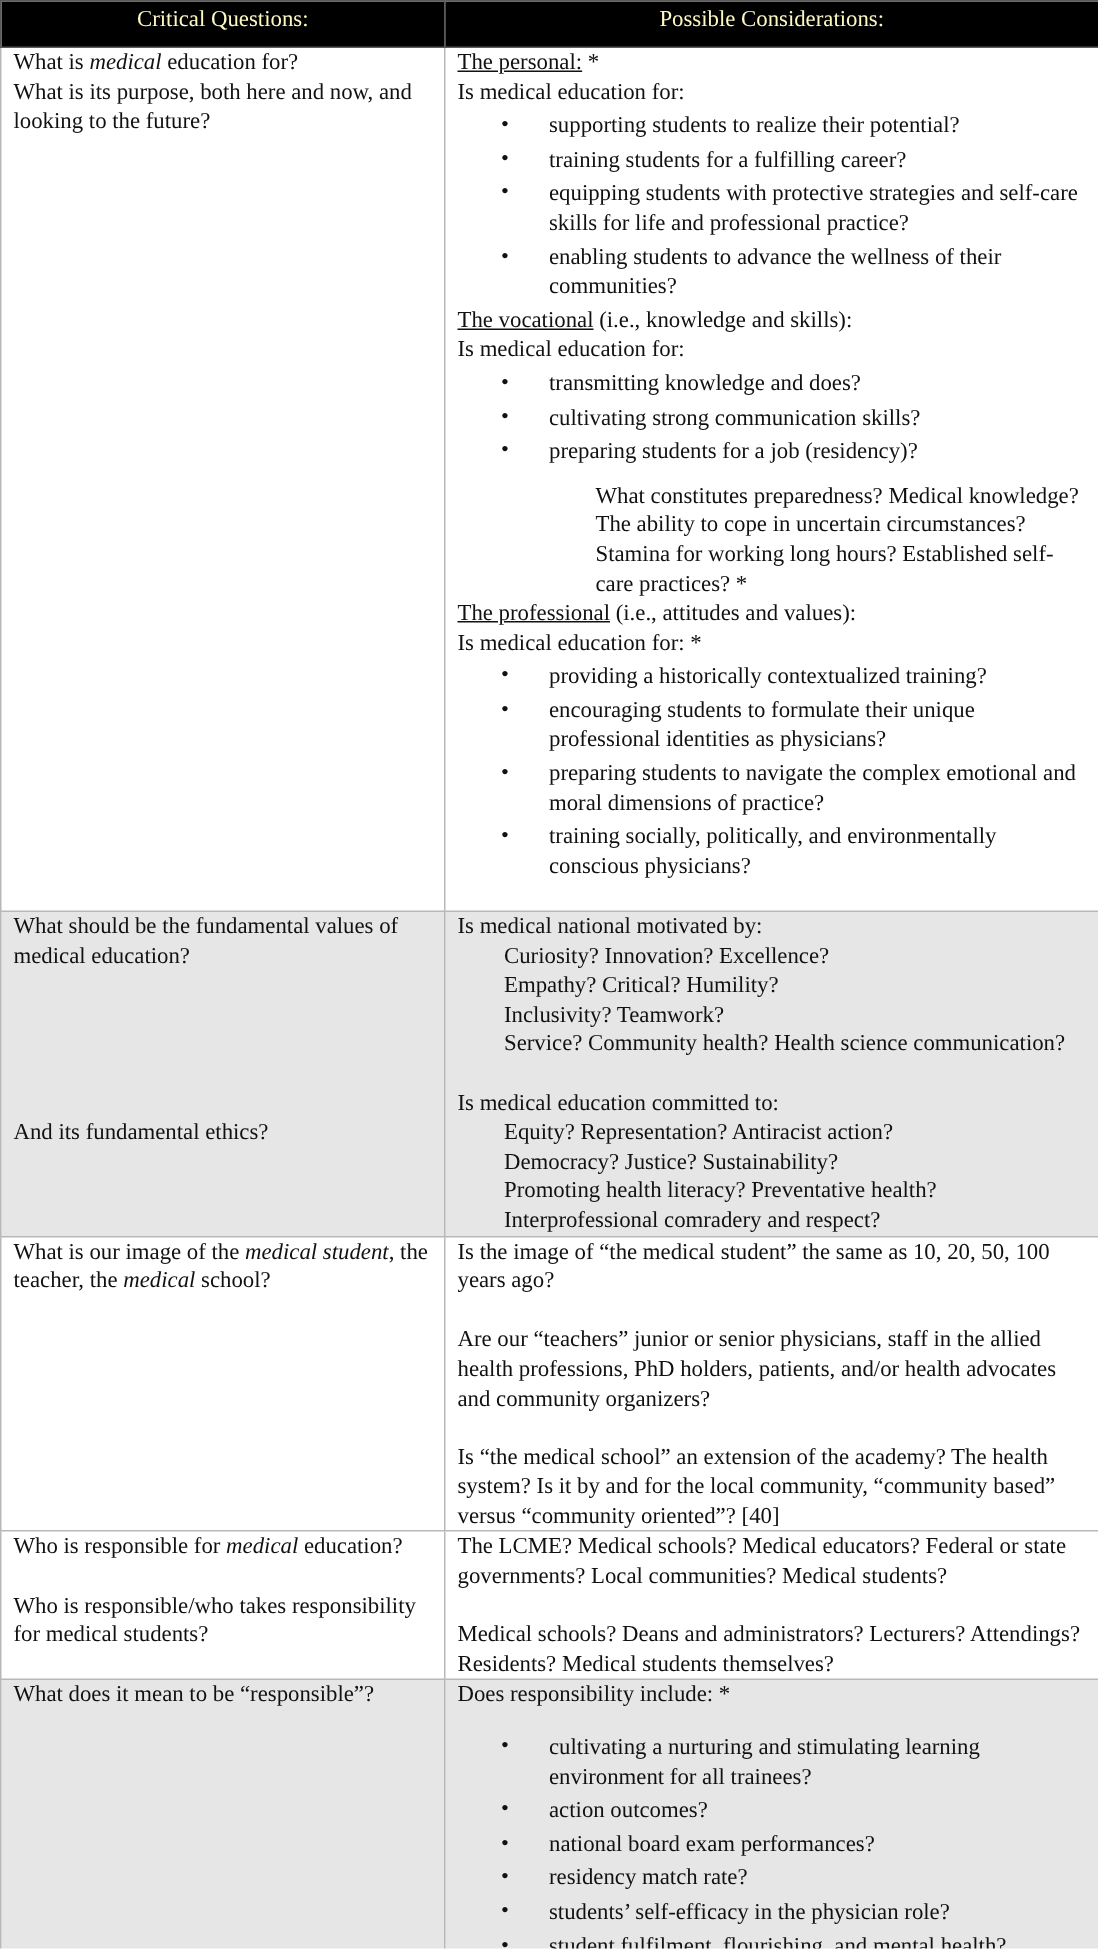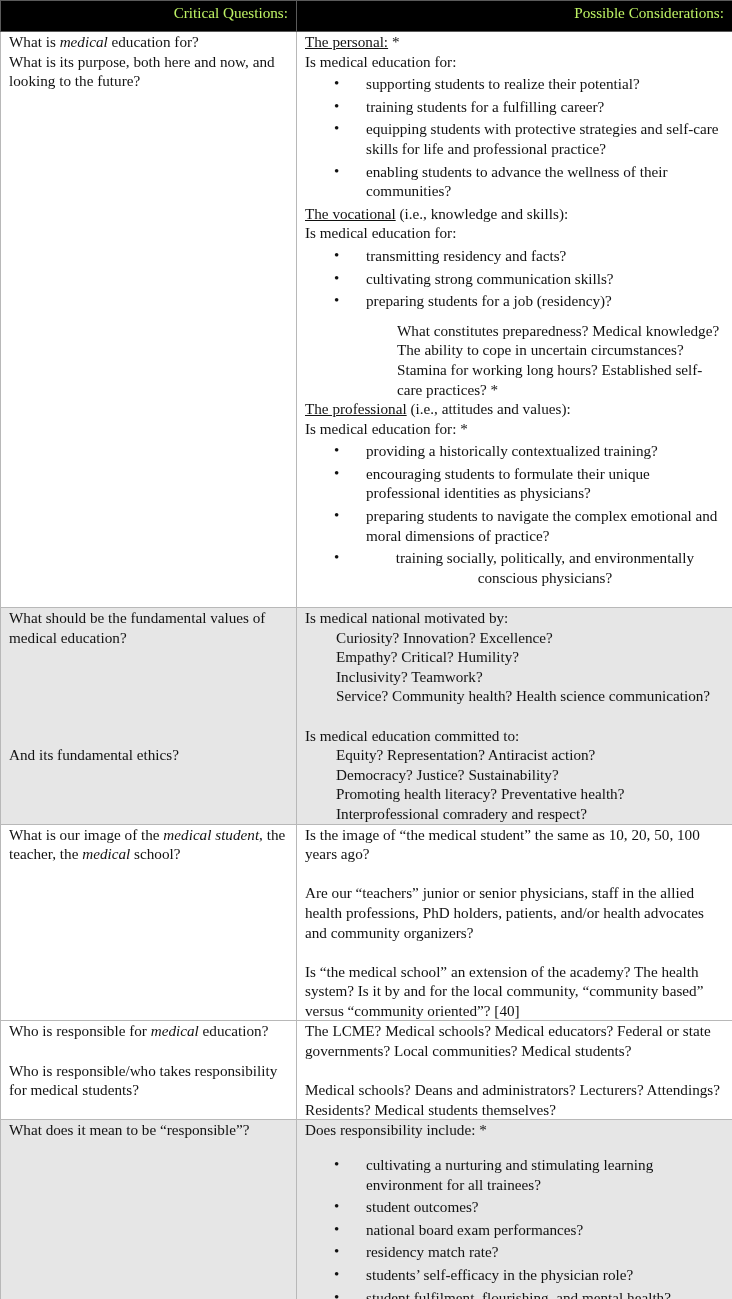--- a/index.html
+++ b/index.html
@@ -23,23 +23,23 @@
       border: 1px solid #b8b8b8;
       vertical-align: top;
       padding: 0 8px;
       font-size: 15.2px;
       line-height: 19.6px;
     }
     col.c1 { width: 296px; }
     col.c2 { width: 436px; }
     th {
       background: #000000;
-      color: #bef264;
+      color: #fef9c3;
       font-weight: normal;
-      text-align: right;
+      text-align: center;
       height: 28px;
       padding-top: 2px !important;
       font-size: 16px;
       line-height: 24px;
       border-color: #5a5a5a !important;
     }
     tr.shaded td { background: #e6e6e6; }
     td .line { display: block; }
     .u { text-decoration: underline; }
     .i { font-style: italic; }
@@ -93,34 +93,34 @@
             <li>supporting students to realize their potential?</li>
             <li>training students for a fulfilling career?</li>
             <li>equipping students with protective strategies and self-care skills for life and professional practice?</li>
             <li>enabling students to advance the wellness of their communities?</li>
           </ul>
         </div>
         <div>
           <span class="line"><span class="u">The vocational</span><span> (i.e., knowledge and skills):</span></span>
           <span class="line">Is medical education for:</span>
           <ul class="bullets">
-            <li>transmitting residency and facts?</li>
+            <li>transmitting knowledge and does?</li>
             <li>cultivating strong communication skills?</li>
             <li style="margin-bottom:0;">preparing students for a job (residency)?</li>
           </ul>
           <div class="subpara">What constitutes preparedness? Medical knowledge? The ability to cope in uncertain circumstances? Stamina for working long hours? Established self-care practices? *</div>
         </div>
         <div>
           <span class="line"><span class="u">The professional</span><span> (i.e., attitudes and values):</span></span>
           <span class="line">Is medical education for: *</span>
           <ul class="bullets">
             <li>providing a historically contextualized training?</li>
             <li>encouraging students to formulate their unique professional identities as physicians?</li>
             <li>preparing students to navigate the complex emotional and moral dimensions of practice?</li>
-            <li style="margin-bottom:0;text-align:center;">training socially, politically, and environmentally conscious physicians?</li>
+            <li style="margin-bottom:0;">training socially, politically, and environmentally conscious physicians?</li>
           </ul>
         </div>
       </td>
     </tr>
 
     <tr class="shaded" style="height:212px;">
       <td>
         <span class="line">What should be the fundamental values of medical education?</span>
         <div style="height:98px;"></div>
         <span class="line">And its fundamental ethics?</span>
@@ -167,21 +167,21 @@
     </tr>
 
     <tr class="shaded" style="height:162px;">
       <td>
         <span class="line">What does it mean to be “responsible”?</span>
       </td>
       <td>
         <span class="line">Does responsibility include: *</span>
         <ul class="bullets">
           <li style="margin-top:15px;">cultivating a nurturing and stimulating learning environment for all trainees?</li>
-          <li>student outcomes?</li>
+          <li>action outcomes?</li>
           <li>national board exam performances?</li>
           <li>residency match rate?</li>
           <li>students’ self-efficacy in the physician role?</li>
           <li>student fulfilment, flourishing, and mental health?</li>
         </ul>
       </td>
     </tr>
   </tbody>
 </table>
 

